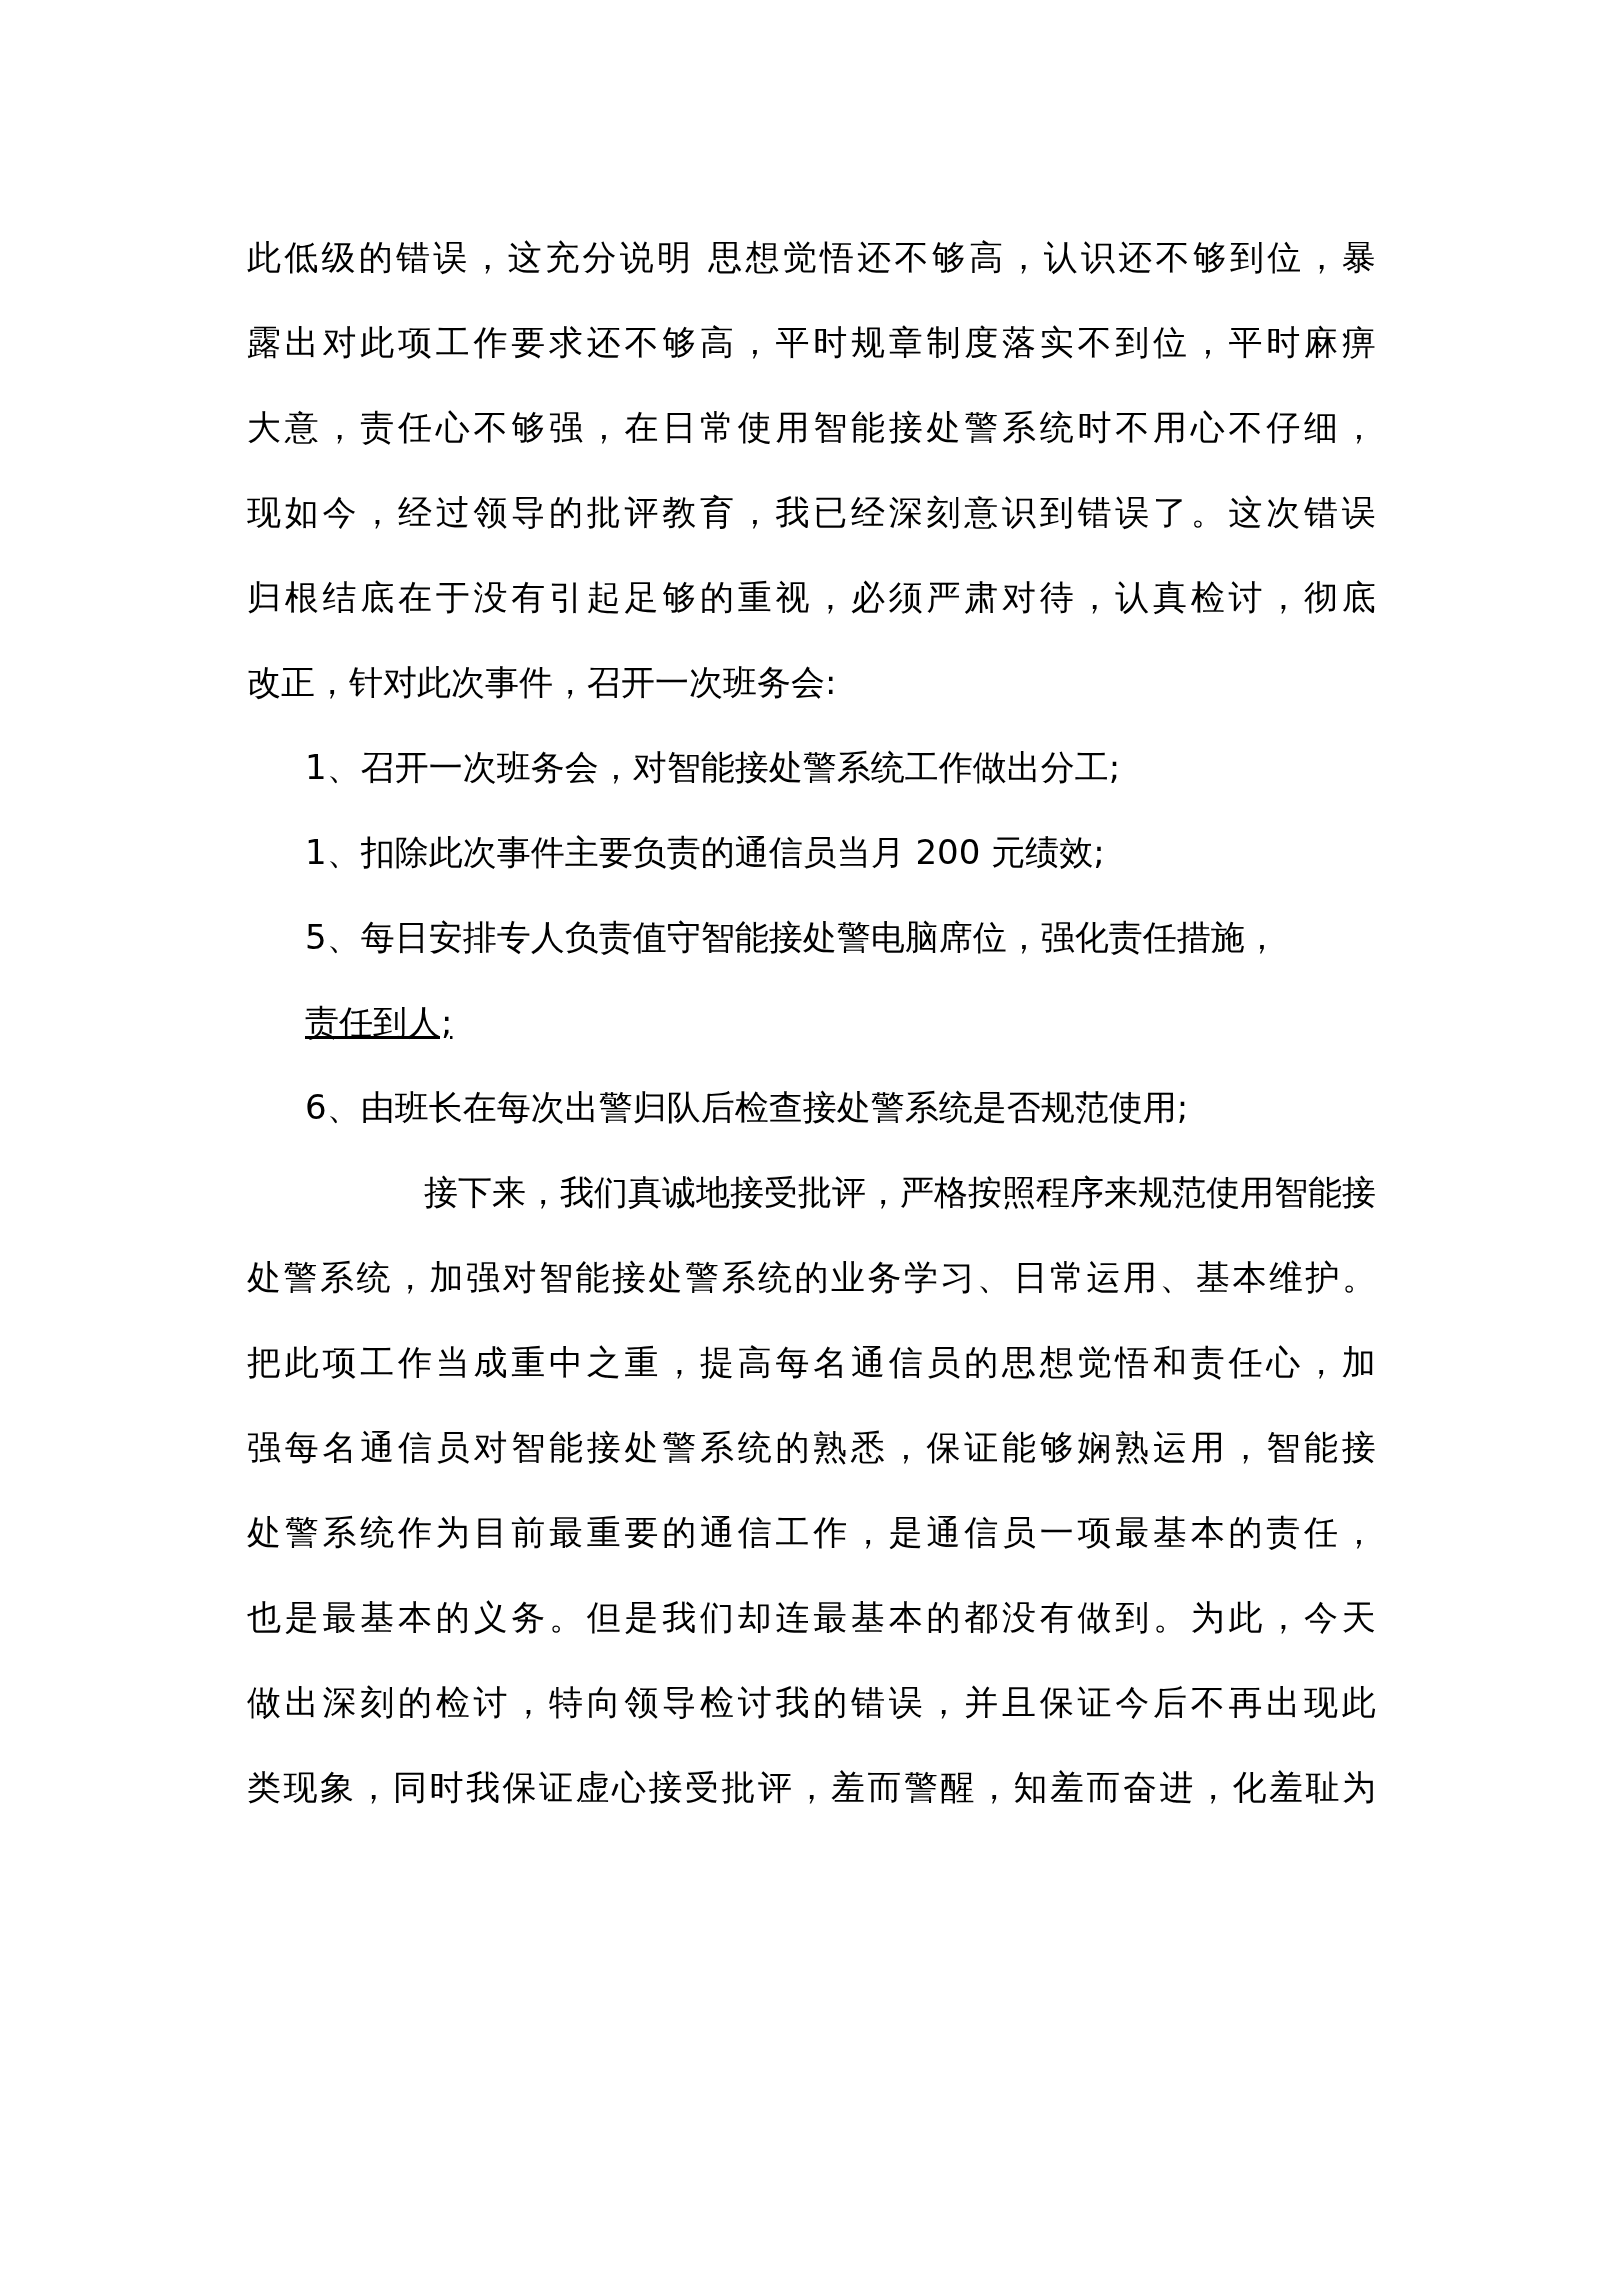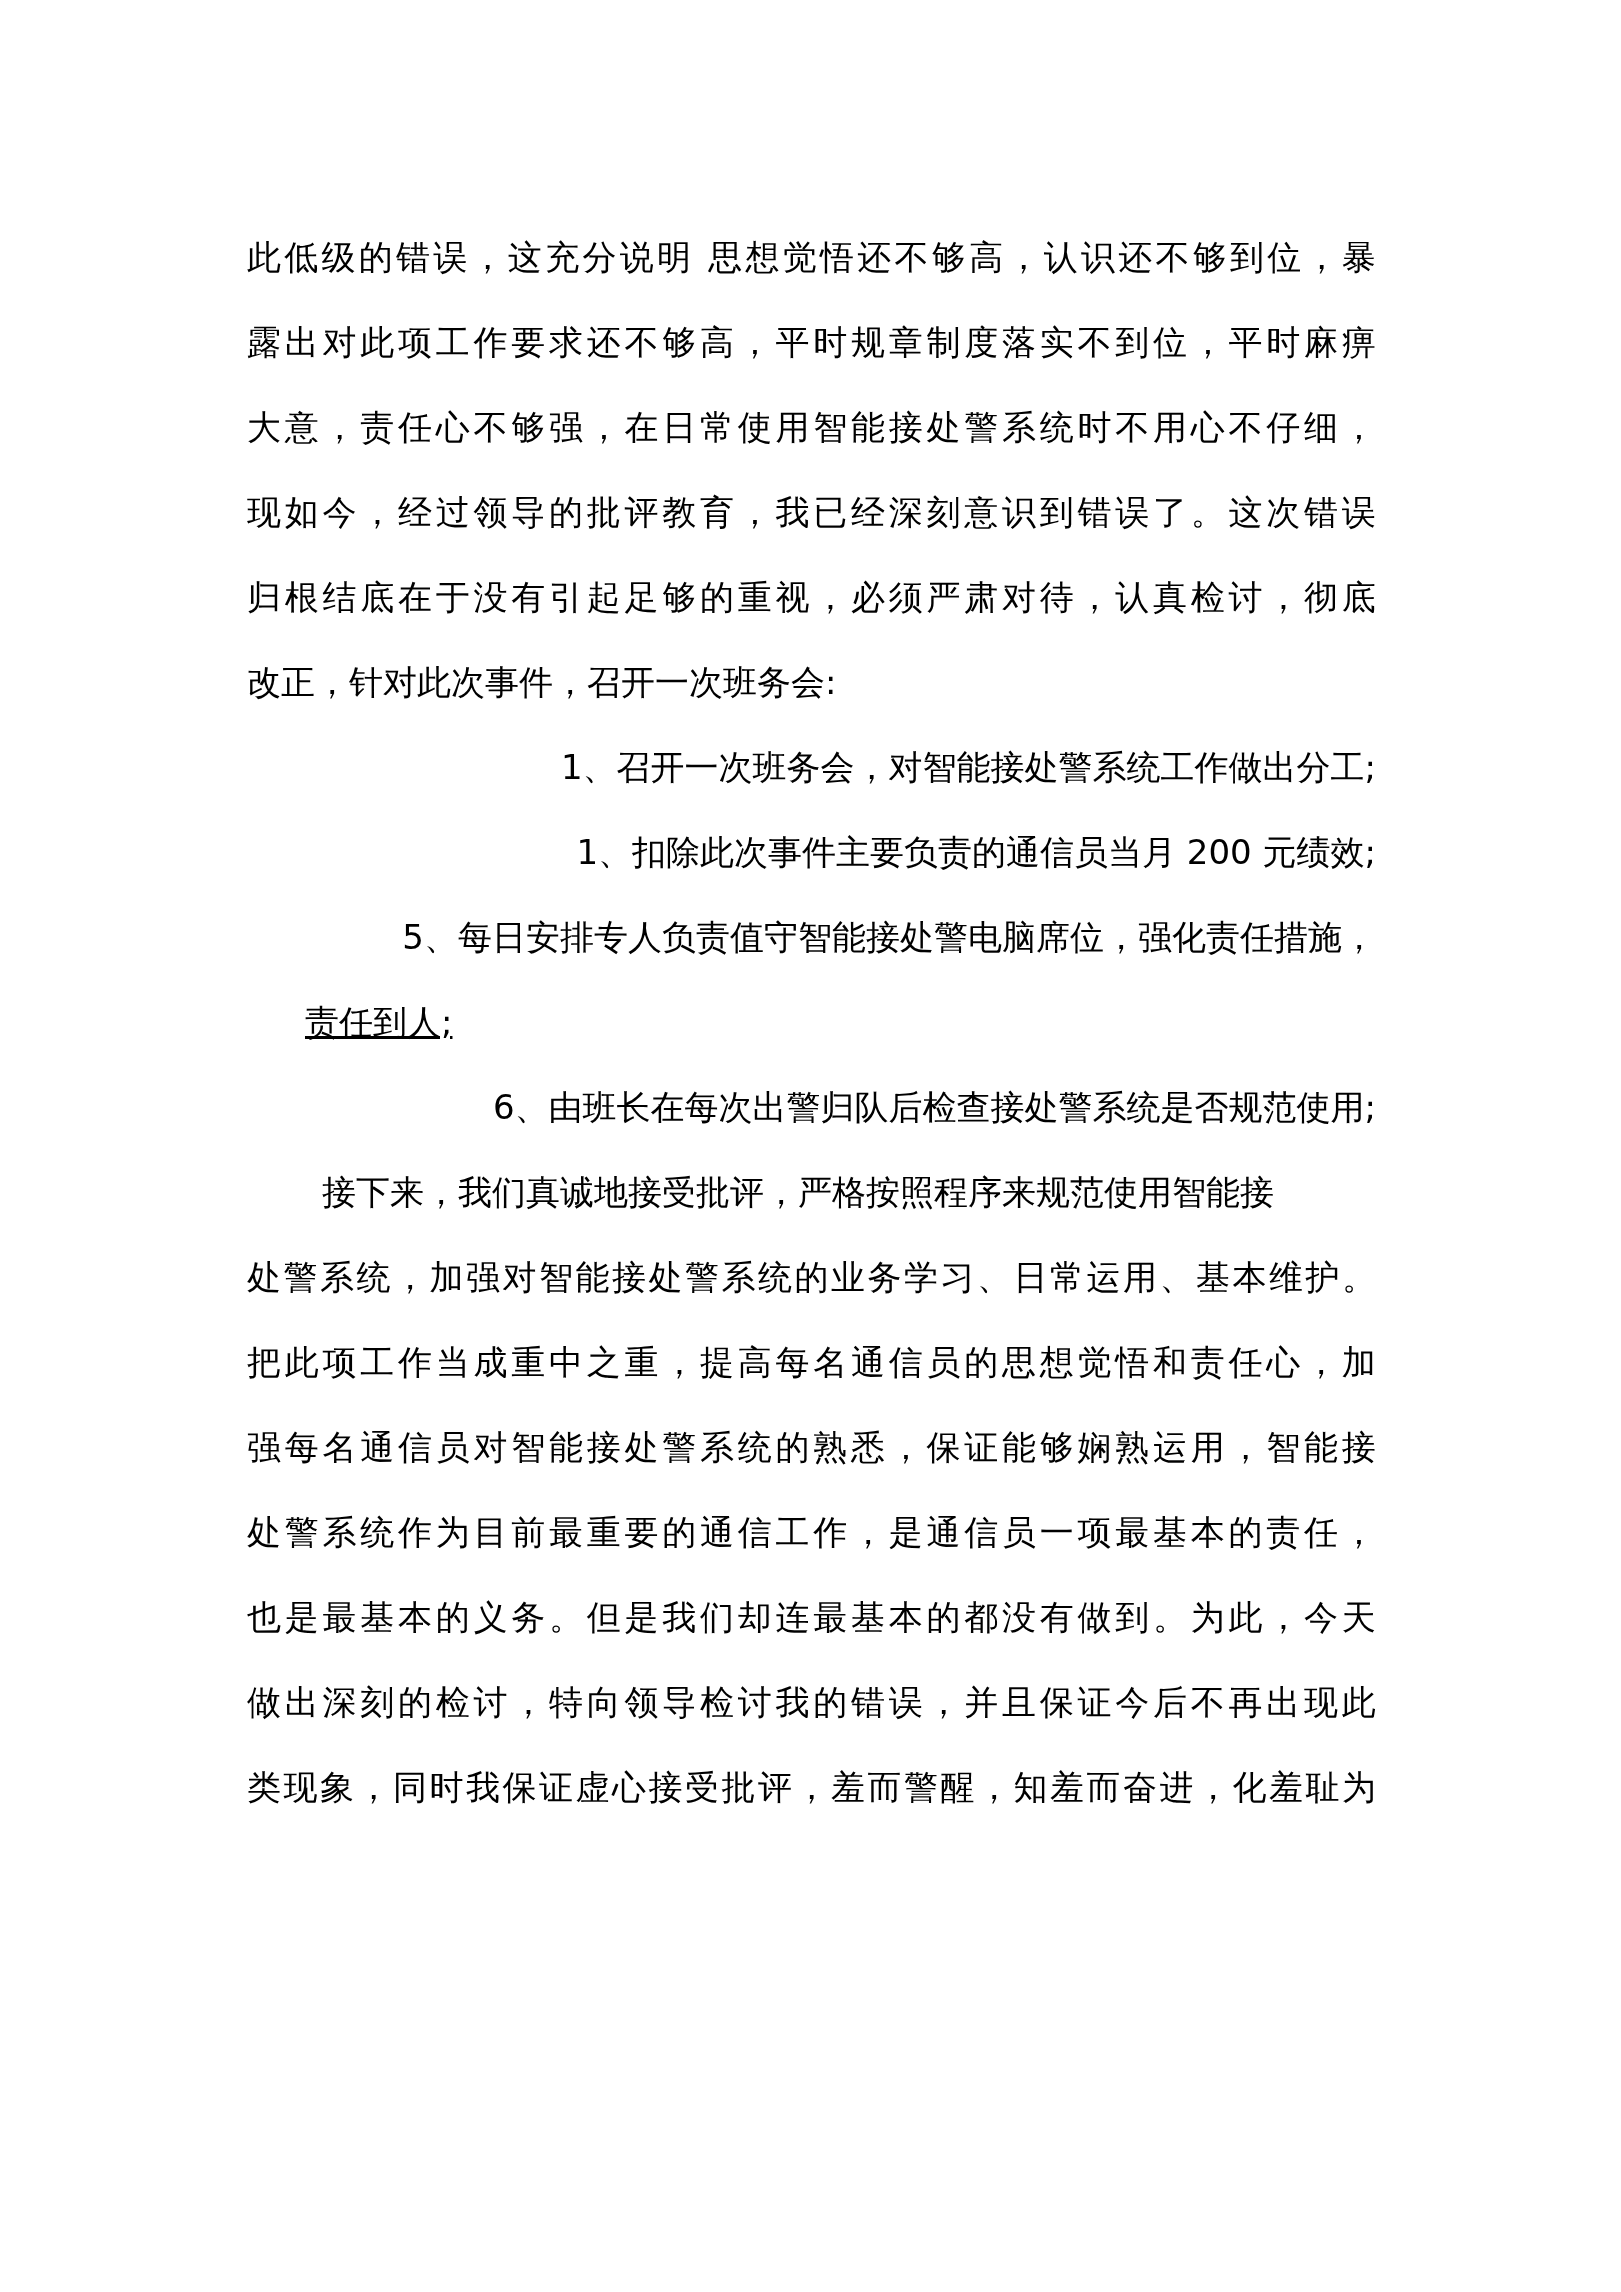--- a/index.html
+++ b/index.html
@@ -38,28 +38,28 @@
     }
     .line.full {
       text-align: justify;
       text-align-last: justify;
     }
     .line.short {
       text-align: left;
     }
     .line.list {
       padding-left: 58px;
-      text-align: right;
     }
     .line.list-cont {
       padding-left: 58px;
       text-decoration: underline;
     }
     .line.para-indent {
       padding-left: 75px;
+      text-align: right;
     }
   </style>
 </head>
 <body>
 
 <div class="page">
   <div class="body-text">
 
     <div>
       <div class="line full" style="display: flex; justify-content: space-between;">

